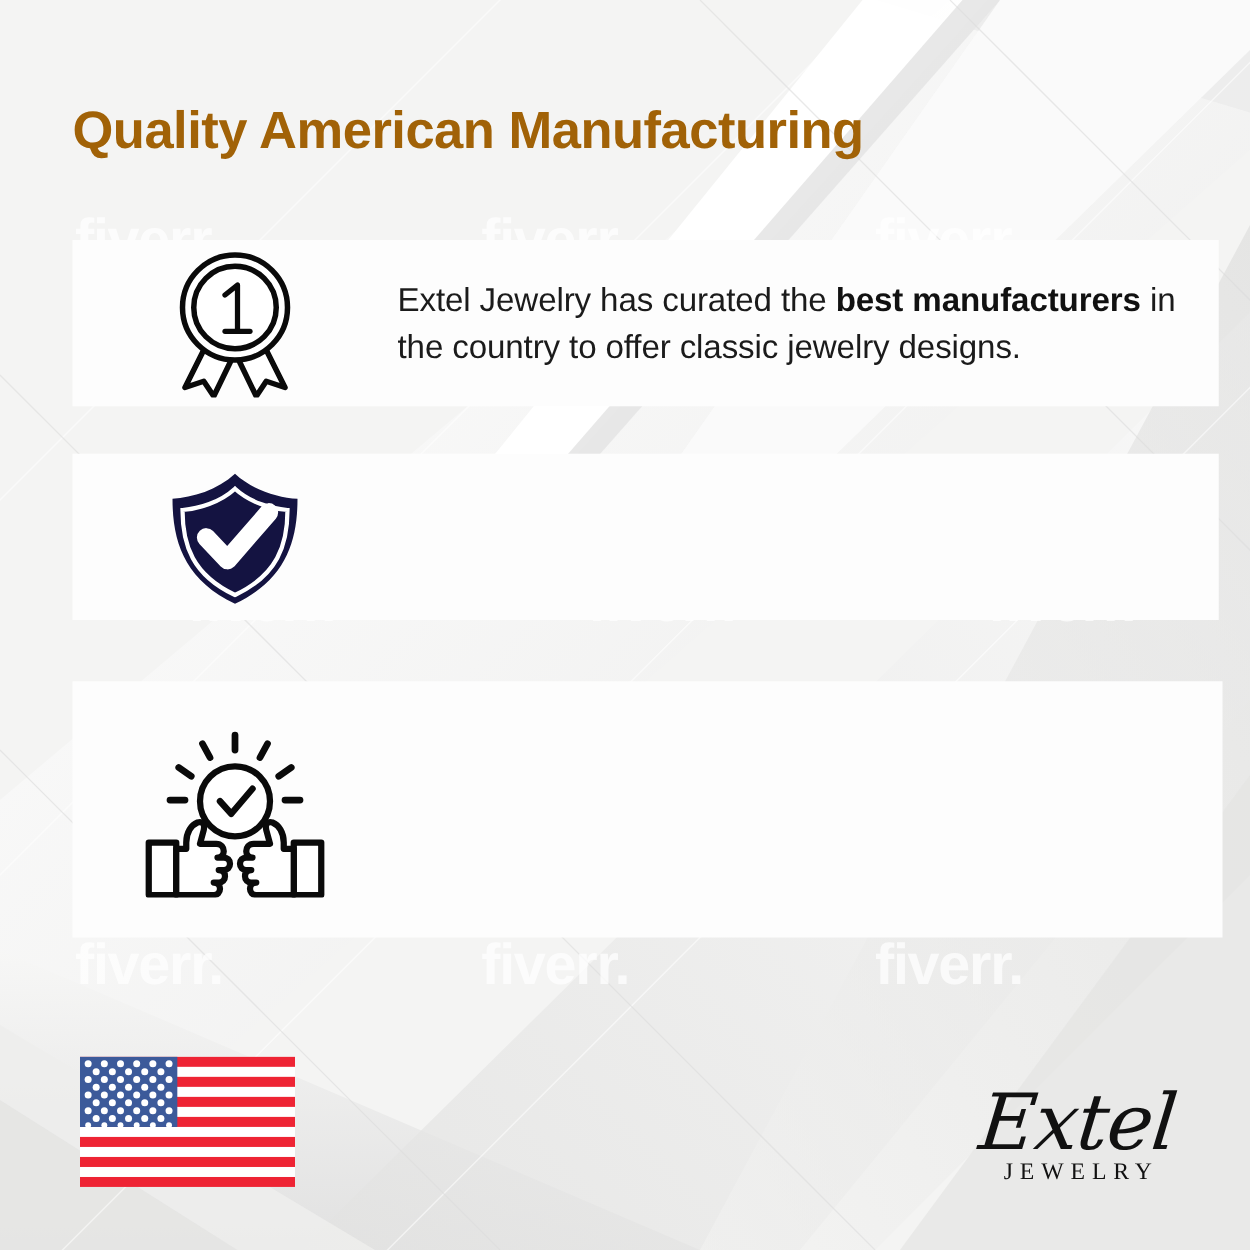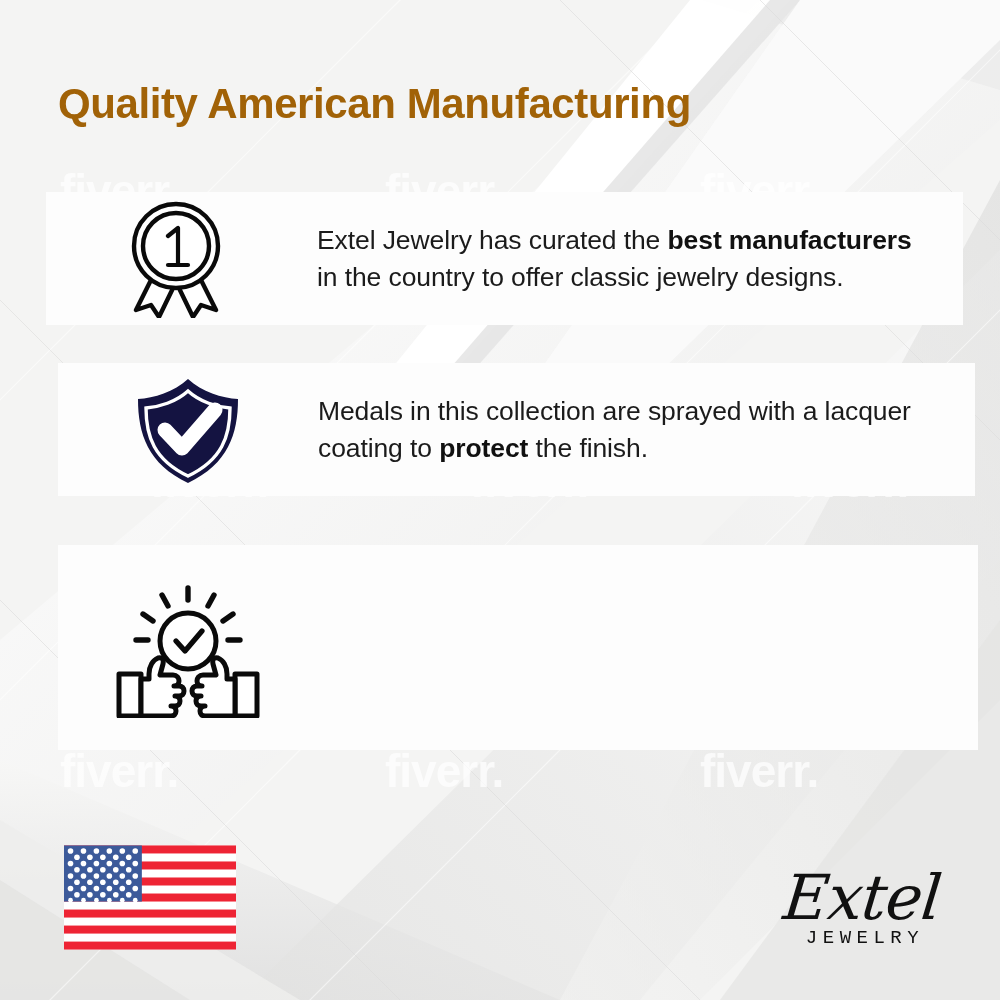--- a/index.html
+++ b/index.html
@@ -36,21 +36,21 @@
     white-space:nowrap;
   }
 
   
   .card{
     position:absolute;
     background:#fdfdfd;
     display:flex;align-items:center;
     box-sizing:border-box;
   }
-  #card-1{left:46px;top:192px;width:917px;height:133px;gap:11px;}
+  #card-1{left:58px;top:192px;width:917px;height:133px;}
   #card-2{left:58px;top:363px;width:917px;height:133px;}
   #card-3{left:58px;top:545px;width:920px;height:205px;}
 
   .icon-col{
     width:260px;flex:0 0 260px;
     display:flex;align-items:center;justify-content:center;
   }
   .text-col{
     flex:1 1 auto;padding-right:34px;
     font-size:26.5px;line-height:37px;
@@ -66,21 +66,21 @@
   #logo{position:absolute;left:770px;top:855px;width:185px;height:105px;
         display:flex;flex-direction:column;align-items:center;justify-content:center;}
   #logo-script{
     font-family:"DejaVu Serif", serif;
     font-style:italic;font-weight:400;
     font-size:62px;line-height:62px;
     color:#111;letter-spacing:-1px;
     transform:skewX(-6deg);
   }
   #logo-sub{
-    font-family:Liberation Mono, monospace;
+    font-family:Liberation Serif, serif;
     font-size:19px;letter-spacing:5.5px;
     color:#111;margin-top:-2px;padding-left:5px;
   }
 </style>
 </head>
 <body>
 
 <div id="bg">
   <svg viewBox="0 0 1000 1000" preserveAspectRatio="none">
     <defs>
@@ -162,23 +162,20 @@
   </div>
 </div>
 
 <div class="card" id="card-2">
   <div class="icon-col">
     <svg width="116" height="116" viewBox="0 0 116 116">
       <path d="M58 7 C44 20 24 26 8 27 C8 62 18 92 58 111 C98 92 108 62 108 27 C92 26 72 20 58 7 Z" fill="#141341"></path>
       <path d="M58 19 C46 30 29 35 16 36 C16 64 24 88 58 104 C92 88 100 64 100 36 C87 35 70 30 58 19 Z" fill="none" stroke="#ffffff" stroke-width="3.4"></path>
       <path d="M35 58 L52 76 L85 38" fill="none" stroke="#ffffff" stroke-width="15" stroke-linecap="round" stroke-linejoin="round"></path>
     </svg>
-  </div>
-  <div class="text-col">
-    <span>Medals in this collection are sprayed with a lacquer coating to </span><b>protect</b><span> the finish.</span>
   </div>
 </div>
 
 <div class="card" id="card-3">
   <div class="icon-col">
     <svg width="150" height="140" viewBox="0 0 150 140" fill="none" stroke="#0a0a0a" stroke-width="5" stroke-linecap="round" stroke-linejoin="round">
 
       <g stroke-width="5.4">
         <line x1="75" y1="10" x2="75" y2="22"></line>
         <line x1="49" y1="17" x2="55" y2="28"></line>

